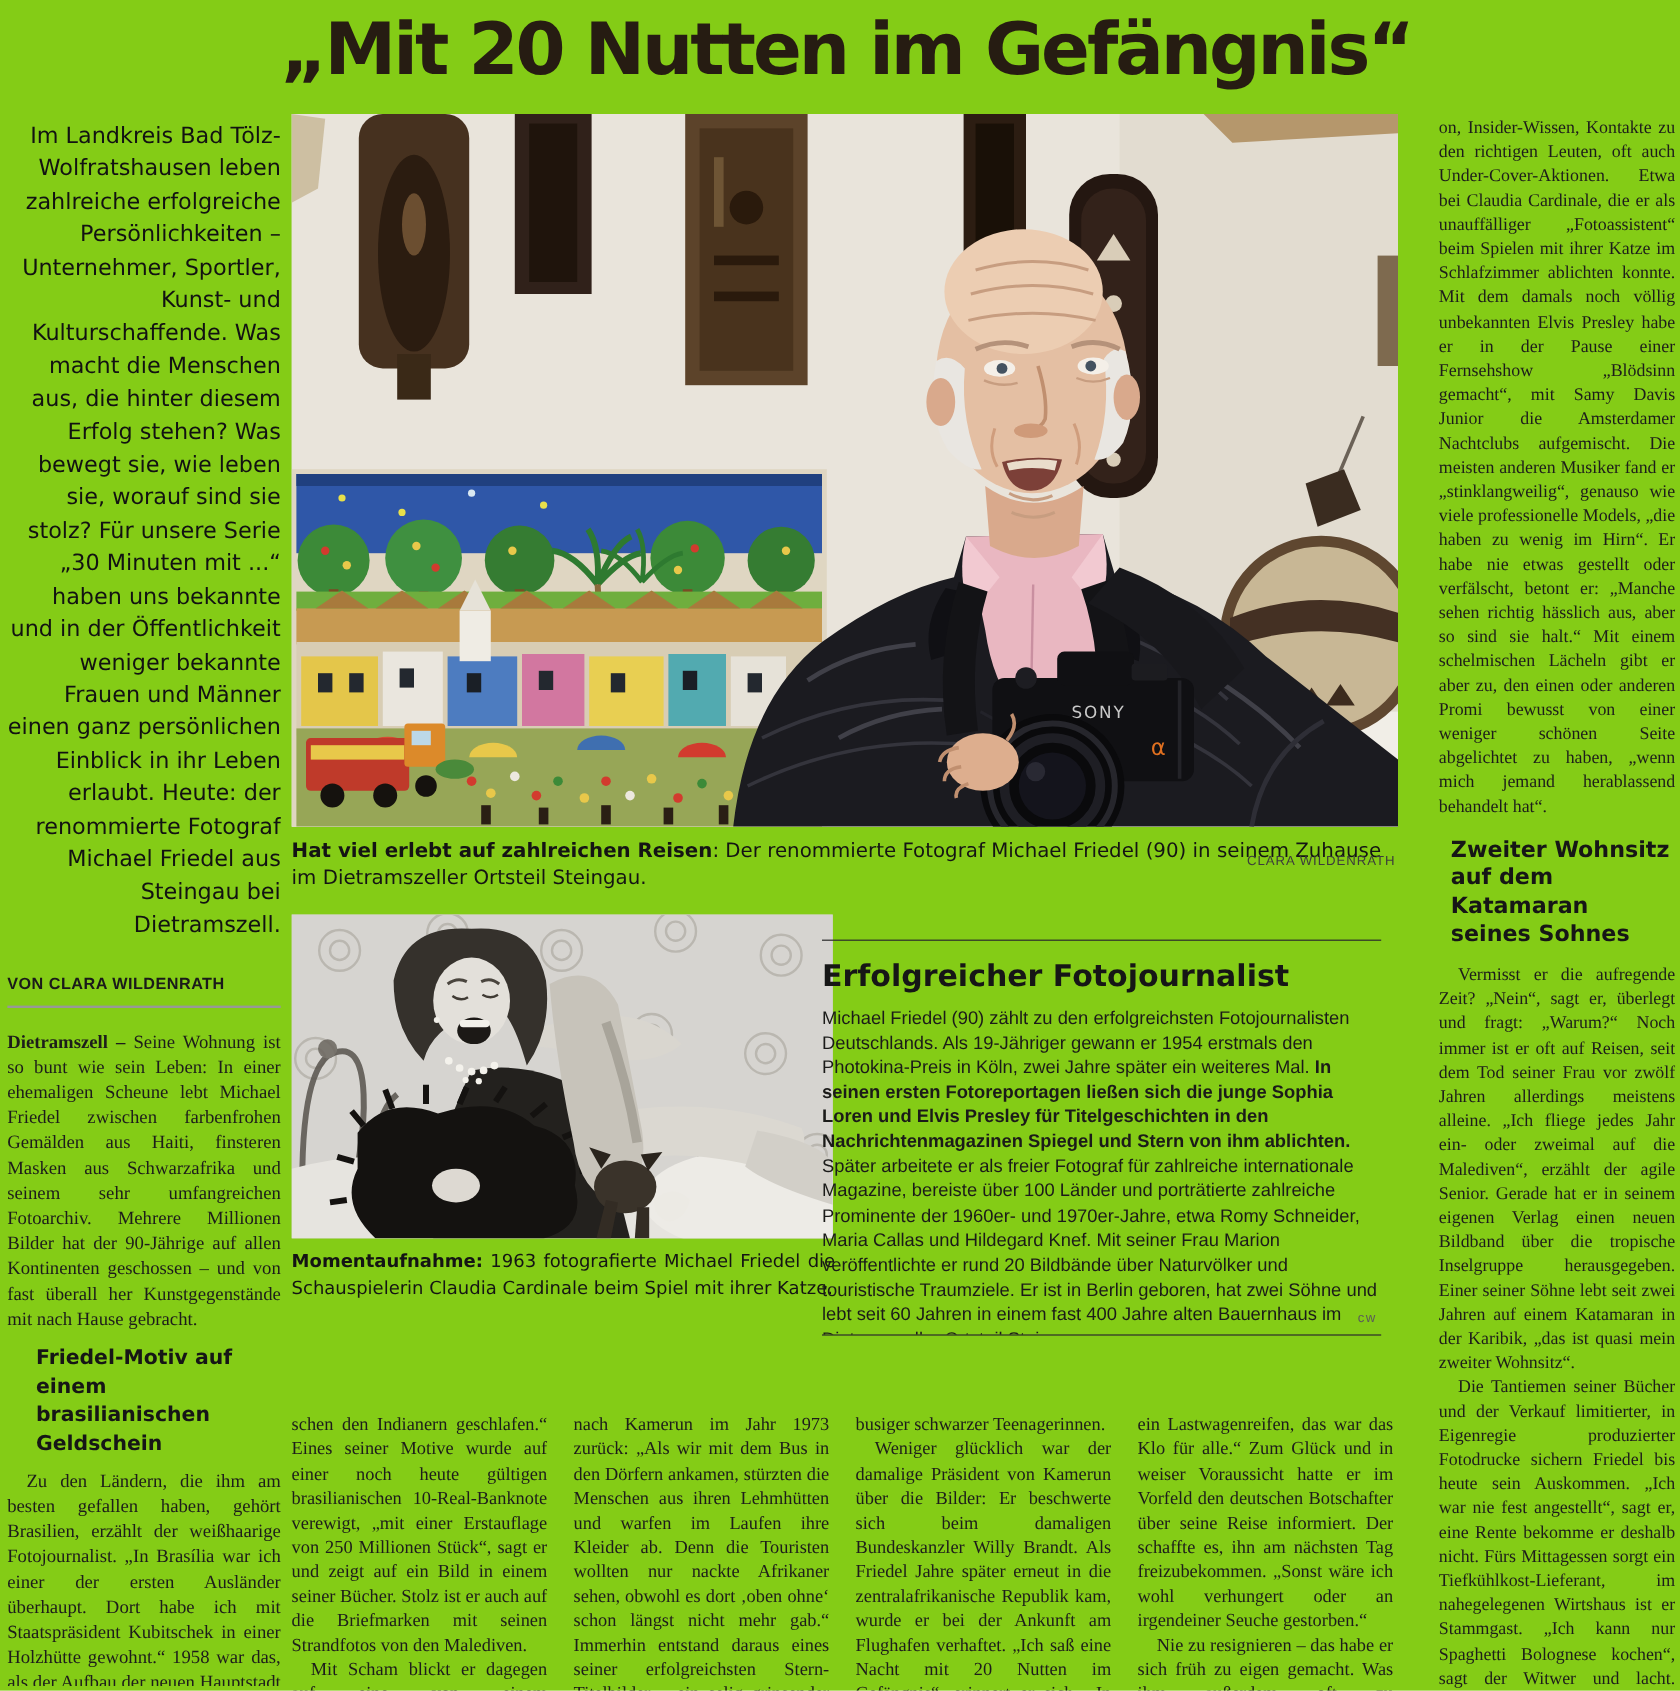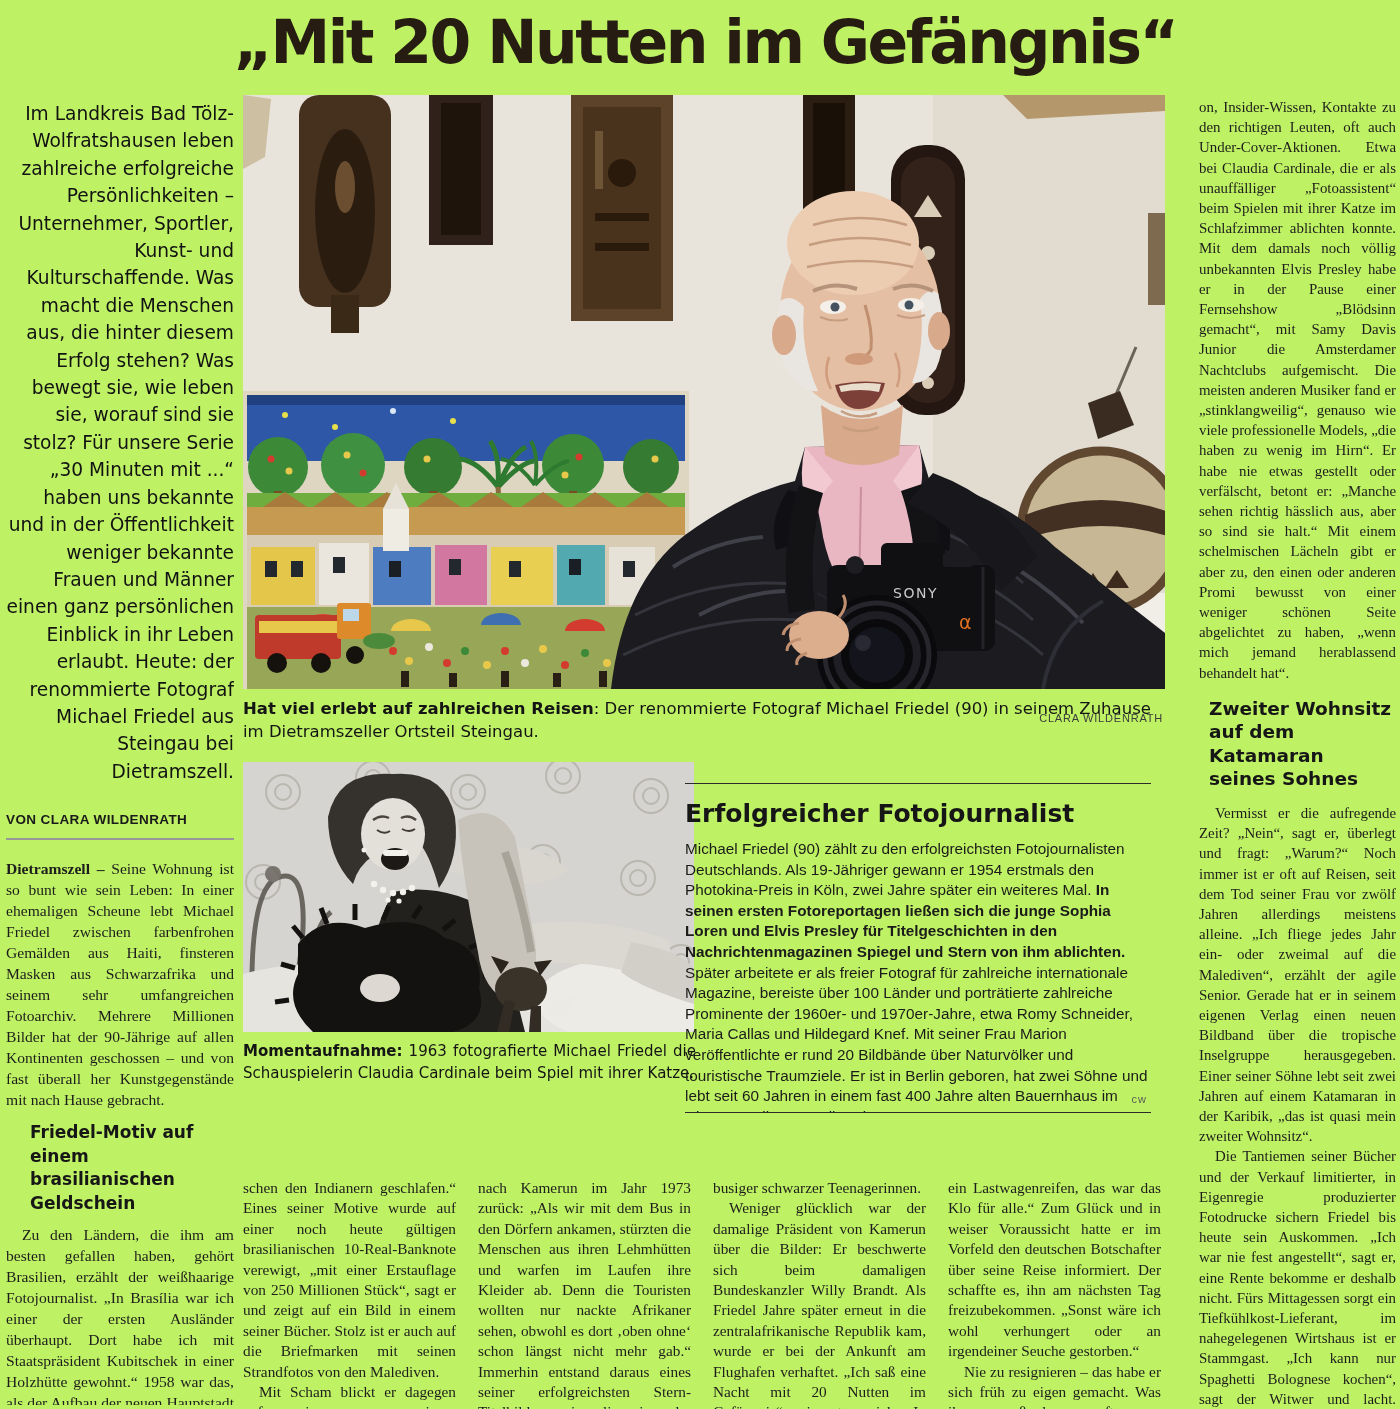--- a/index.html
+++ b/index.html
@@ -1,16 +1,16 @@
 <!DOCTYPE html>
 <html lang="de"><head>
 <meta charset="utf-8">
 <style>
   html,body{margin:0;padding:0;background:#ffffff;}
-  .page{position:relative;width:1400px;height:1409px;background:#bef264;overflow:hidden;
+  .page{position:relative;width:1400px;height:1409px;background:#84cc16;overflow:hidden;
         color:#1d1d1b;font-family:"Liberation Serif",serif;}
   
   .headline{position:absolute;left:232px;top:2px;width:946px;margin:0;text-align:center;
     font-family:"DejaVu Sans",sans-serif;font-weight:bold;font-size:60px;line-height:80px;
     letter-spacing:-2.5px;color:#261c12;}
   
   .serif{font-family:"Liberation Serif",serif;font-size:15.6px;line-height:21px;
     text-align:justify;color:#1d1d1b;}
   .serif p{margin:0;}
   .serif p.ind{text-indent:16px;}

